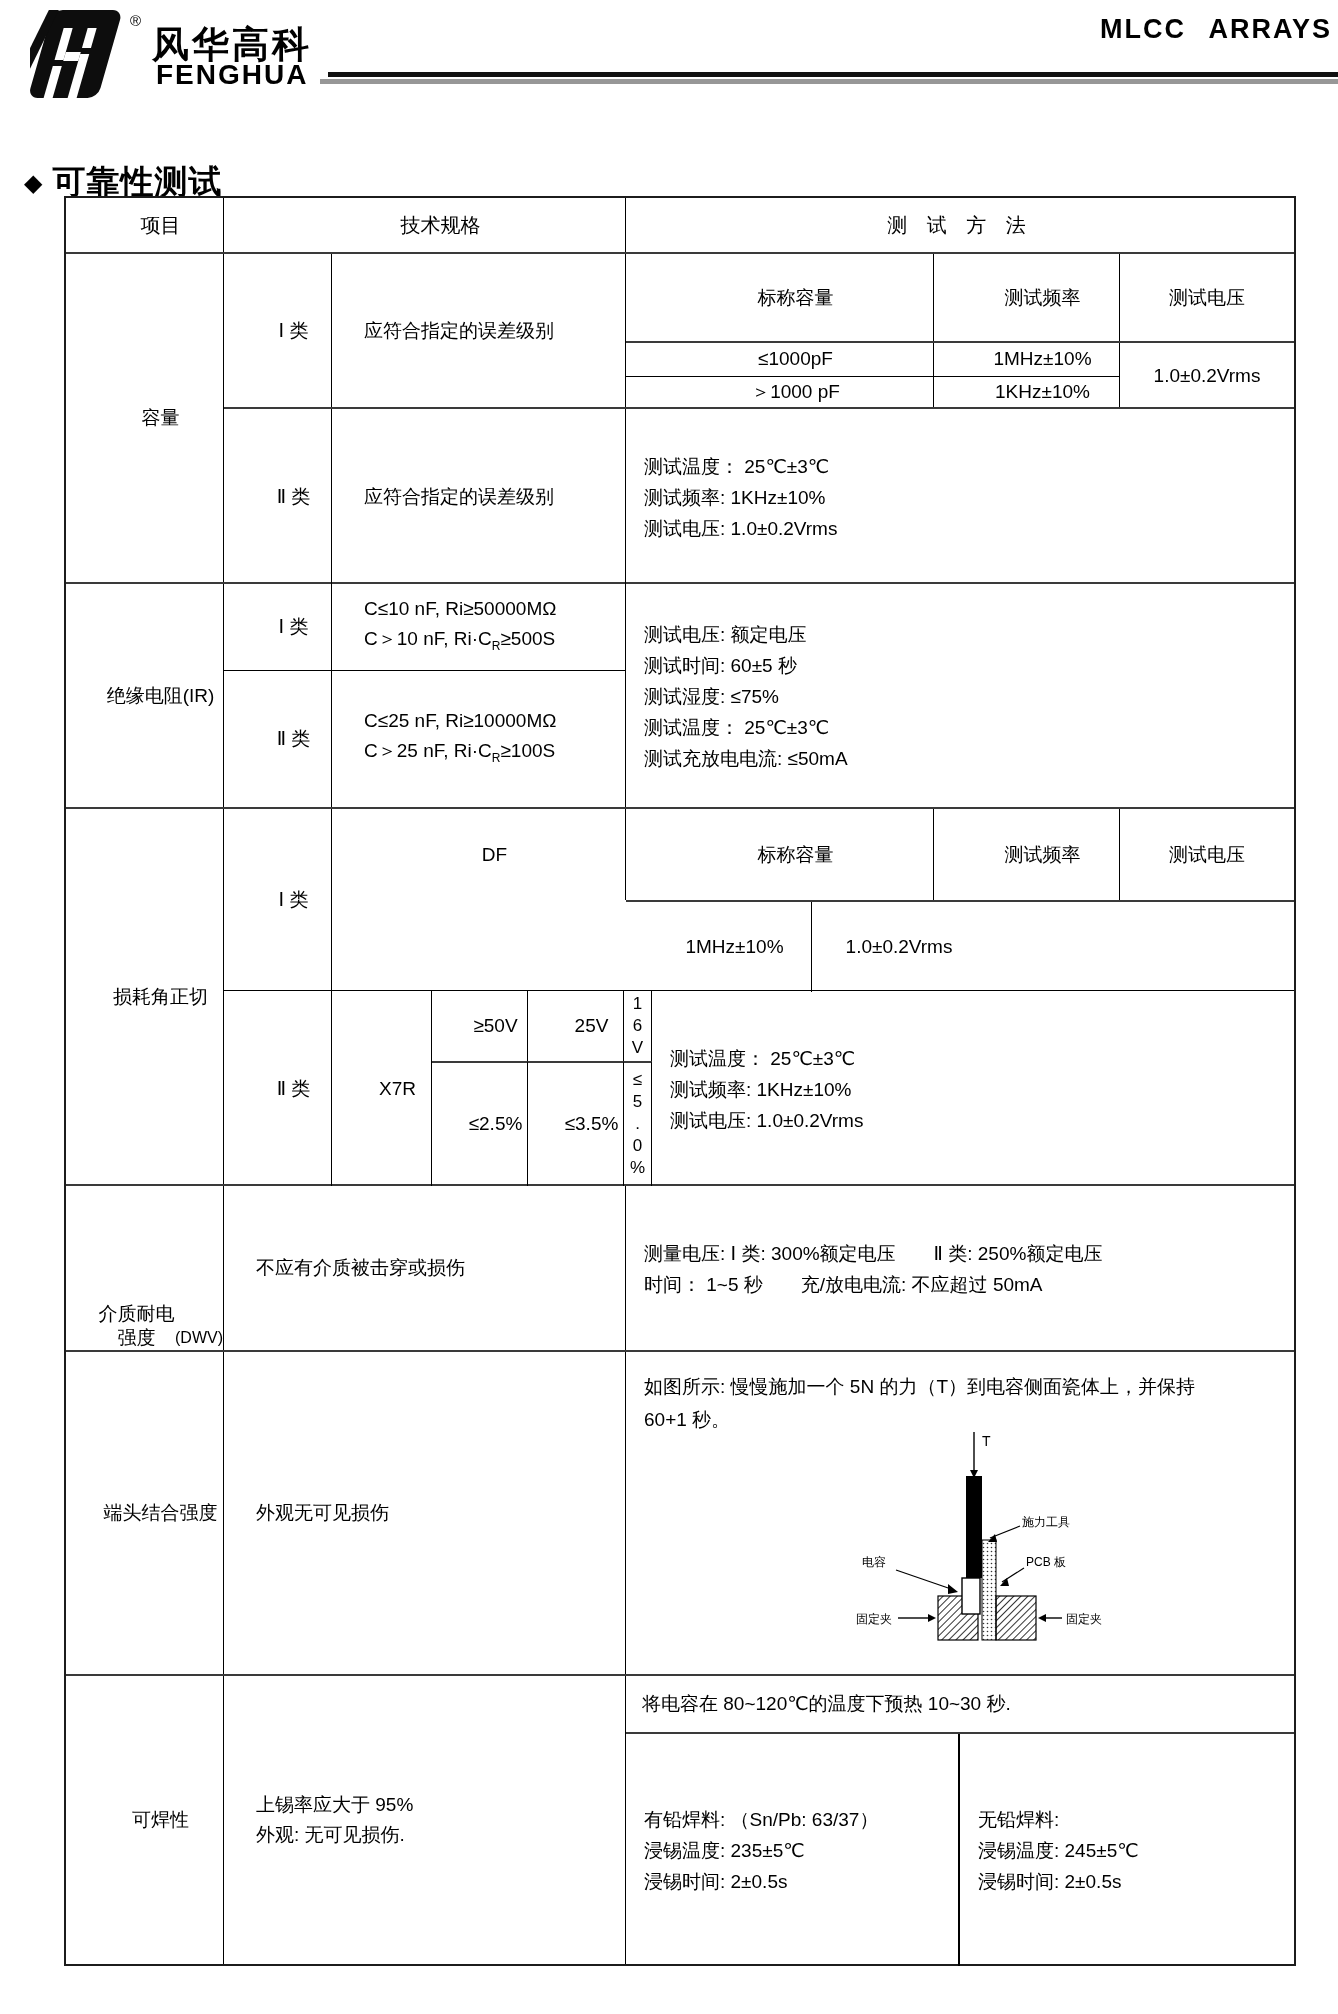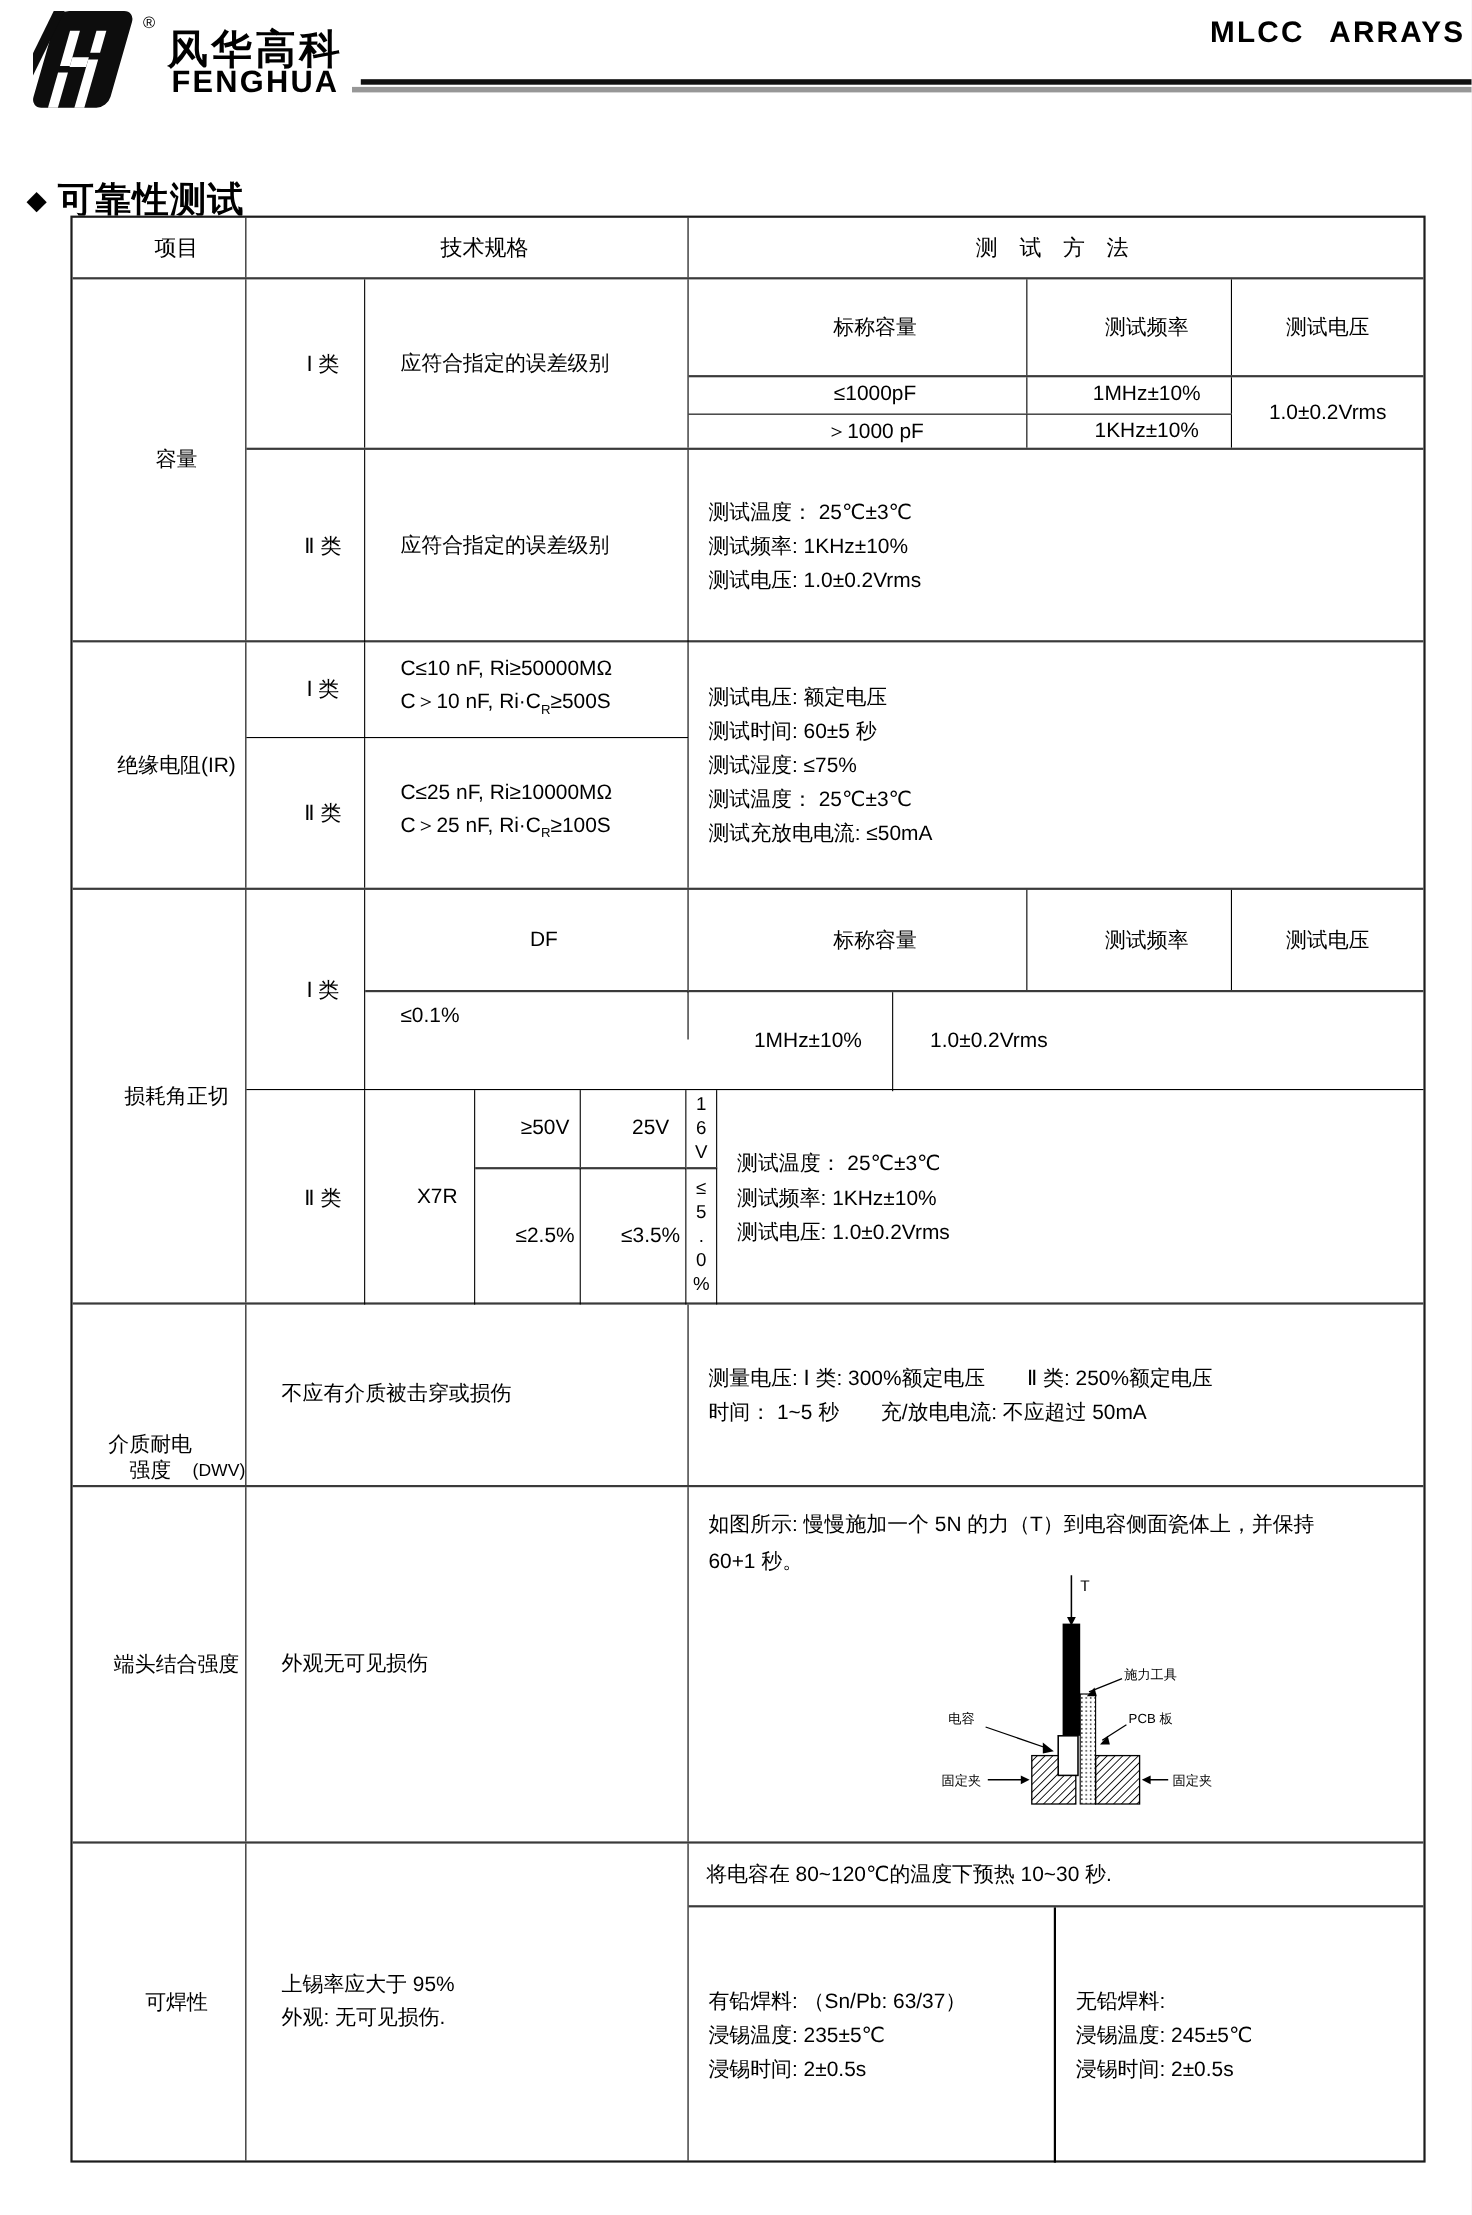--- a/index.html
+++ b/index.html
@@ -165,21 +165,20 @@
     </div>
 
     <div class="tr h377 sep2">
       <div class="td w158 c">损耗角正切</div>
       <div class="stack w1070">
 
         <div class="tr h181">
           <div class="td w108 c">Ⅰ 类</div>
           <div class="stack w294">
             <div class="td w294 c h91">DF</div>
-            <div class="td w294 c h45 sep2 lf">≤0.1%</div>
           </div>
           <div class="stack w668">
             <div class="tr h91">
               <div class="td w308 c">标称容量</div>
               <div class="td w186 c">测试频率</div>
               <div class="td w174">测试电压</div>
             </div>
             <div class="tr h90 sep2">
               <div class="td w186 c h90">1MHz±10%</div>
               <div class="td w174 h90">1.0±0.2Vrms</div>

